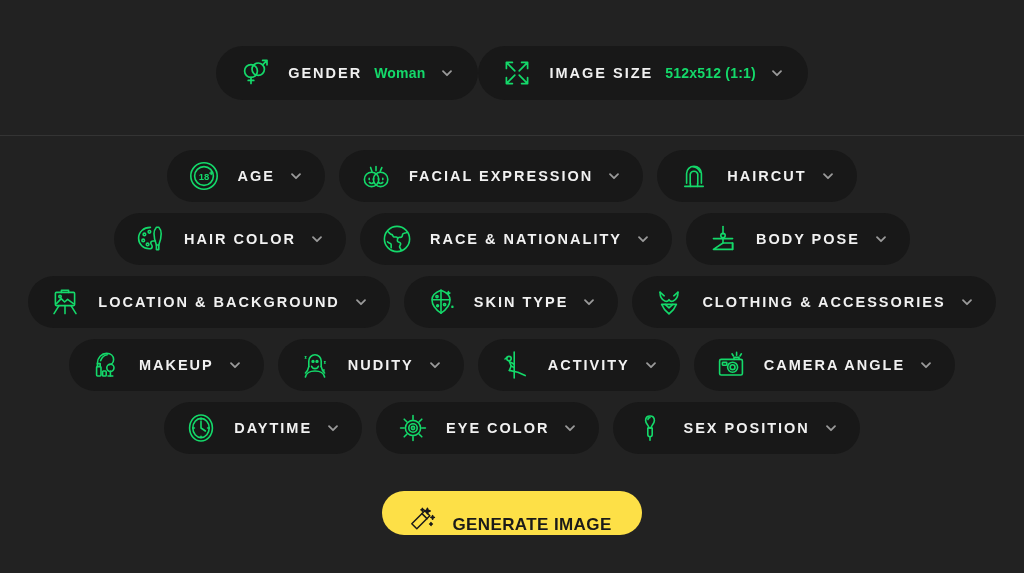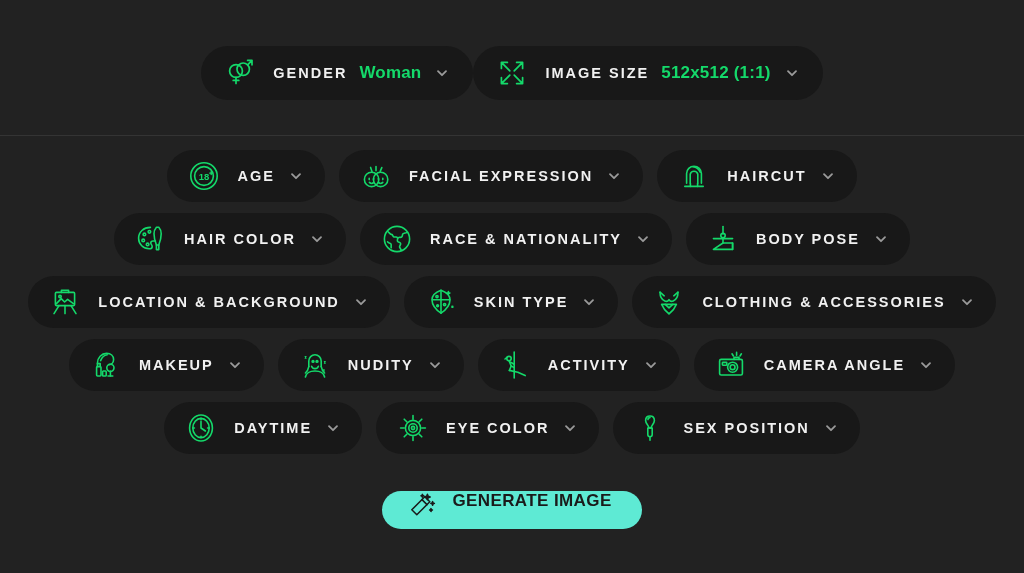--- a/index.html
+++ b/index.html
@@ -80,21 +80,21 @@
   .pill .label {
     color: #f1f1f1;
     font-size: 14.5px;
     font-weight: 700;
     letter-spacing: 2.0px;
     text-transform: uppercase;
   }
 
   .pill .value {
     color: #14d96a;
-    font-size: 17px;
+    font-size: 14px;
     font-weight: 700;
     letter-spacing: 0.2px;
     margin-left: 12px;
   }
 
   .pill .chev {
     margin-left: 14px;
     width: 14px;
     height: 14px;
     flex: none;
@@ -113,25 +113,25 @@
 
   
   .generate-wrap {
     display: flex;
     justify-content: center;
     margin-top: 37px;
   }
 
   .generate-btn {
     display: inline-flex;
-    align-items: flex-start;
-    height: 38px;
+    align-items: flex-end;
+    height: 44px;
     padding: 0 30px 0 24px;
     border-radius: 27px;
-    background: #5eead4;
+    background: #fde047;
     border: none;
     cursor: pointer;
     font-family: "Liberation Sans", sans-serif;
   }
 
   .generate-btn .wand {
     width: 30px;
     height: 30px;
     flex: none;
     margin-right: 16px;

